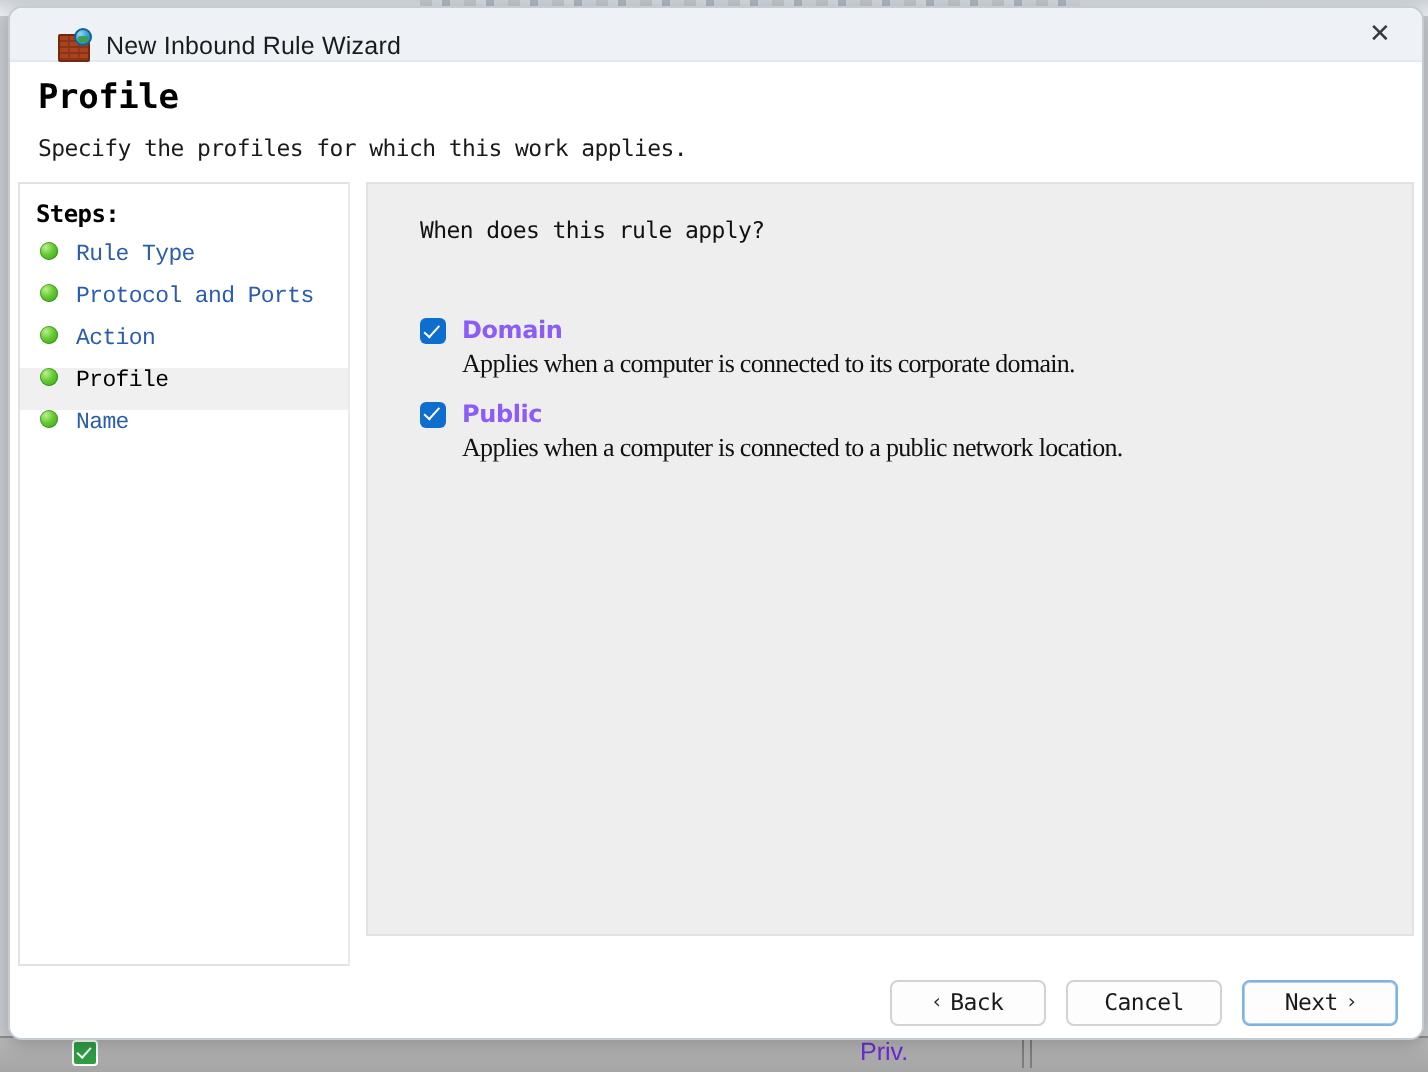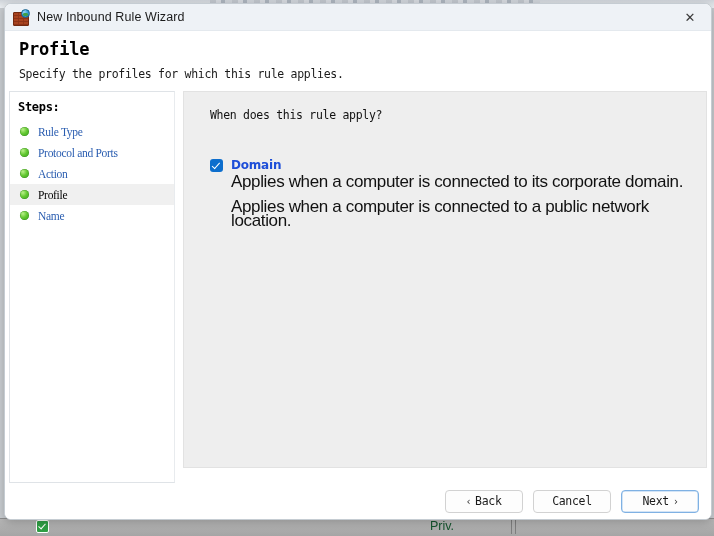--- a/index.html
+++ b/index.html
@@ -77,21 +77,21 @@
     color: #6d28d9;
     line-height: 17px;
     margin-top: 40px;
   }
   .bg-row-priv {
     position: absolute;
     left: 430px;
     top: 518px;
     font-family: "Liberation Sans", sans-serif;
     font-size: 12.5px;
-    color: #14532d;
+    color: #6d28d9;
     line-height: 17px;
   }
   .bg-row-sep {
     position: absolute;
     left: 511px;
     top: 520px;
     width: 1px;
     height: 14px;
     background: #7e7e7e;
     box-shadow: 4px 0 0 #7e7e7e;
@@ -113,22 +113,22 @@
     flex-direction: column;
   }
 
   
   .titlebar {
     position: relative;
     height: 26px;
     flex: 0 0 26px;
     background: #eef2f6;
     display: flex;
-    align-items: center;
-    padding-left: 8px;
+    align-items: flex-end;
+    padding-left: 24px;
     border-bottom: 1px solid #e4e9ee;
   }
   .title-icon {
     position: relative;
     width: 17px; height: 16px;
     margin-right: 7px;
     flex: 0 0 17px;
   }
   .title-icon .wall {
     position: absolute;
@@ -227,24 +227,23 @@
   .steps-title {
     font-family: "DejaVu Sans Mono", monospace;
     font-size: 12px;
     font-weight: 700;
     color: #000000;
     padding: 0 0 7px 8px;
     letter-spacing: -.3px;
   }
   .step {
     display: flex;
-    align-items: center;
     height: 21px;
     padding-left: 10px;
-    font-family: Liberation Serif, serif;
+    font-family: Liberation Mono, monospace;
     font-size: 11.5px;
     color: #2a5db0;
     letter-spacing: -.3px;
     cursor: pointer;
   }
   .step .bullet {
     width: 9px;
     height: 9px;
     border-radius: 50%;
     margin-right: 9px;
@@ -299,28 +298,28 @@
     width: 3.2px;
     height: 6.6px;
     border: solid #ffffff;
     border-width: 0 1.7px 1.7px 0;
     transform: rotate(42deg);
   }
   .opt-label {
     font-family: "DejaVu Sans", sans-serif;
     font-size: 12px;
     font-weight: 700;
-    color: #1d4ed8;
+    color: #8b5cf6;
     letter-spacing: -.2px;
     line-height: 14px;
     cursor: pointer;
   }
   .opt-desc {
-    font-family: Liberation Sans, sans-serif;
-    font-size: 17px;
+    font-family: Liberation Serif, serif;
+    font-size: 13px;
     color: #111111;
     letter-spacing: -.35px;
     line-height: 14.5px;
     margin: 3px 0 0 21px;
     white-space: pre-line;
   }
 
   
   .dlg-footer {
     flex: 0 0 auto;
@@ -379,21 +378,21 @@
     <span class="title-icon">
       <span class="wall"></span>
       <span class="globe"></span>
     </span>
     <span class="title-text">New Inbound Rule Wizard</span>
     <span class="close-btn">✕</span>
   </div>
 
   <div class="dlg-header">
     <h1>Profile</h1>
-    <p>Specify the profiles for which this rule applies.</p>
+    <p>Specify the profiles for which this work applies.</p>
   </div>
 
   <div class="dlg-body">
 
     <div class="sidebar">
       <div class="steps-title">Steps:</div>
 
       <div class="step">
         <span class="bullet"></span>
         <span>Rule Type</span>
@@ -424,20 +423,24 @@
           <span class="checkbox"></span>
           <span class="opt-label">Domain</span>
         </div>
         <div class="opt-desc">Applies when a computer is connected to its corporate domain.</div>
       </div>
 
       <div class="profile-option">
       </div>
 
       <div class="profile-option">
+        <div class="opt-head">
+          <span class="checkbox"></span>
+          <span class="opt-label">Public</span>
+        </div>
         <div class="opt-desc">Applies when a computer is connected to a public network location.</div>
       </div>
     </div>
 
   </div>
 
   <div class="dlg-footer">
     <div class="btn">
       <span class="chev">‹</span>
       <span>Back</span>

